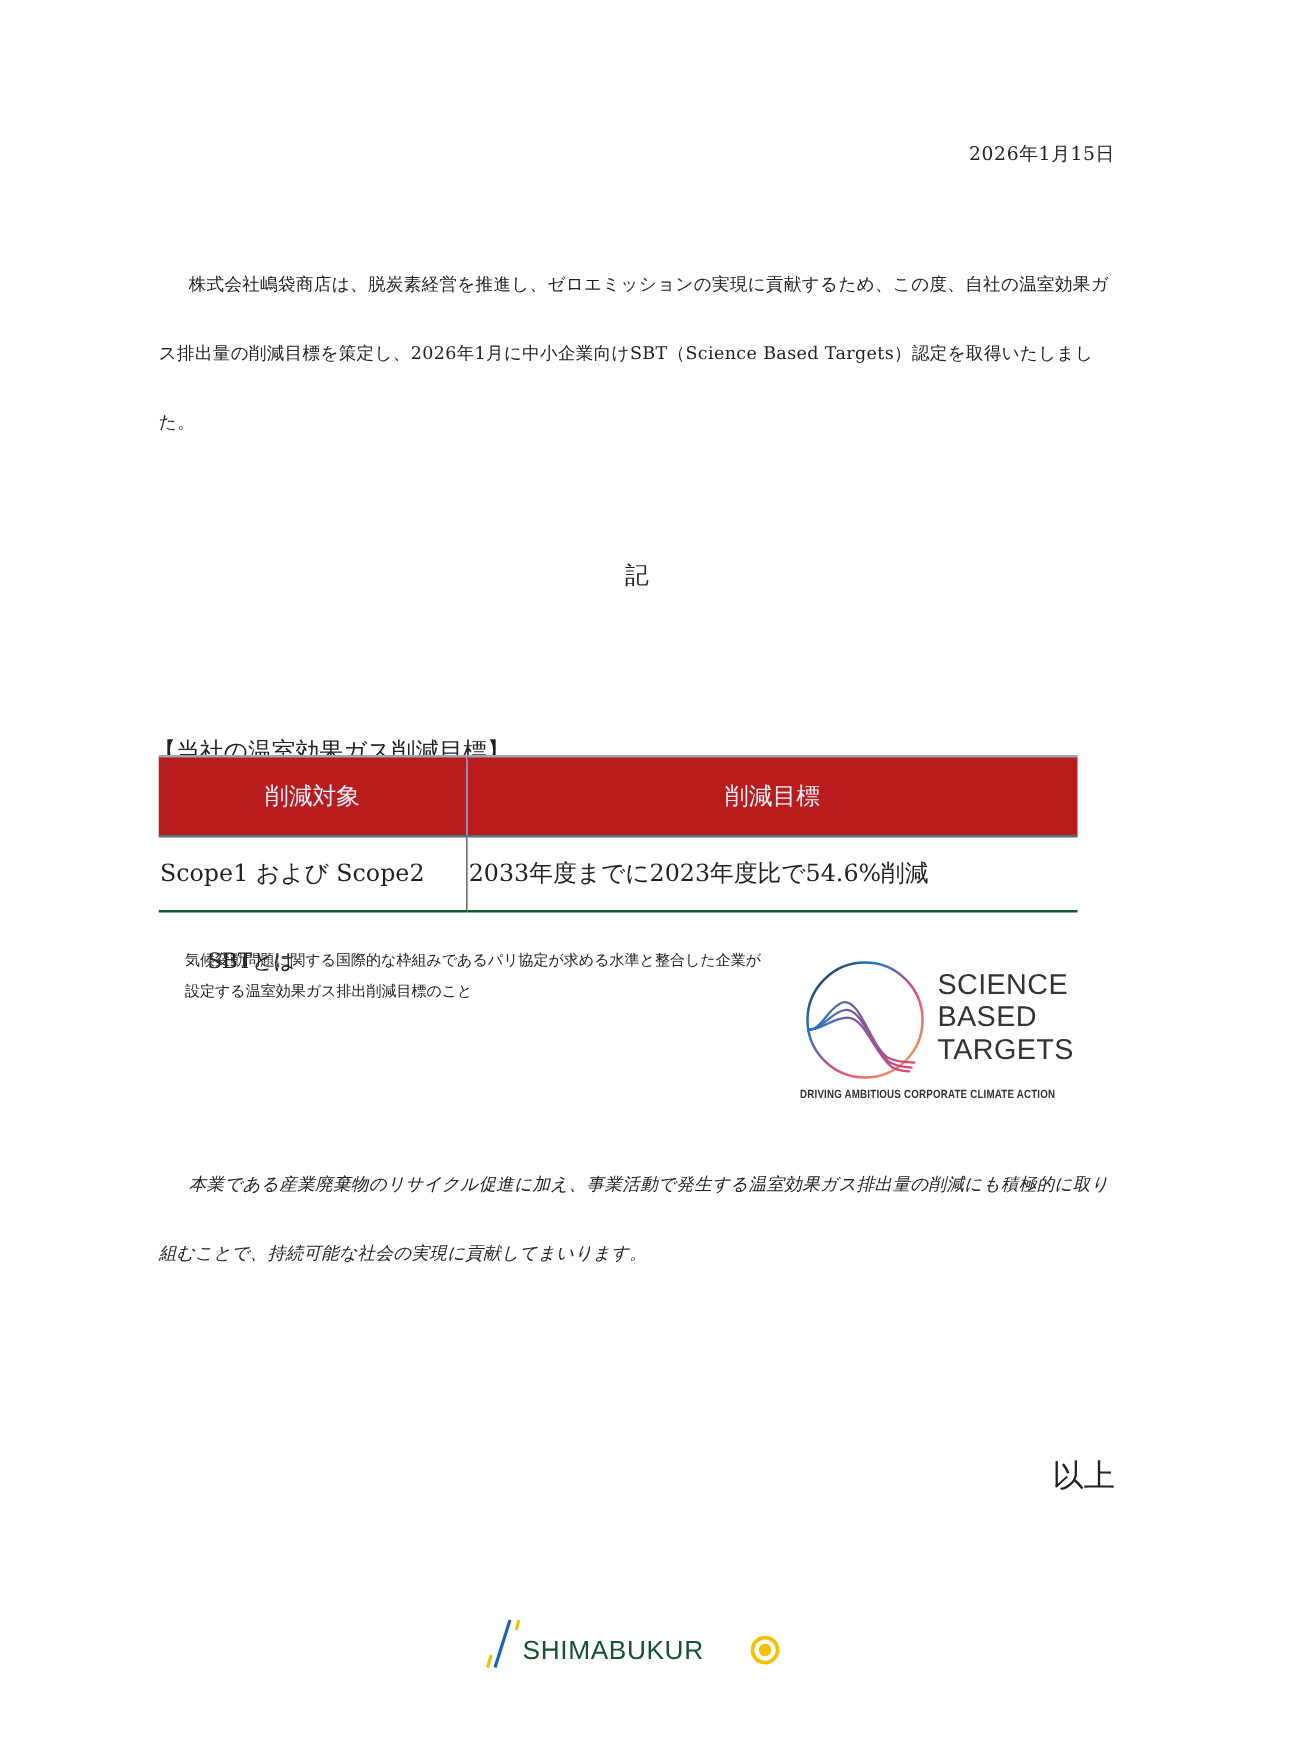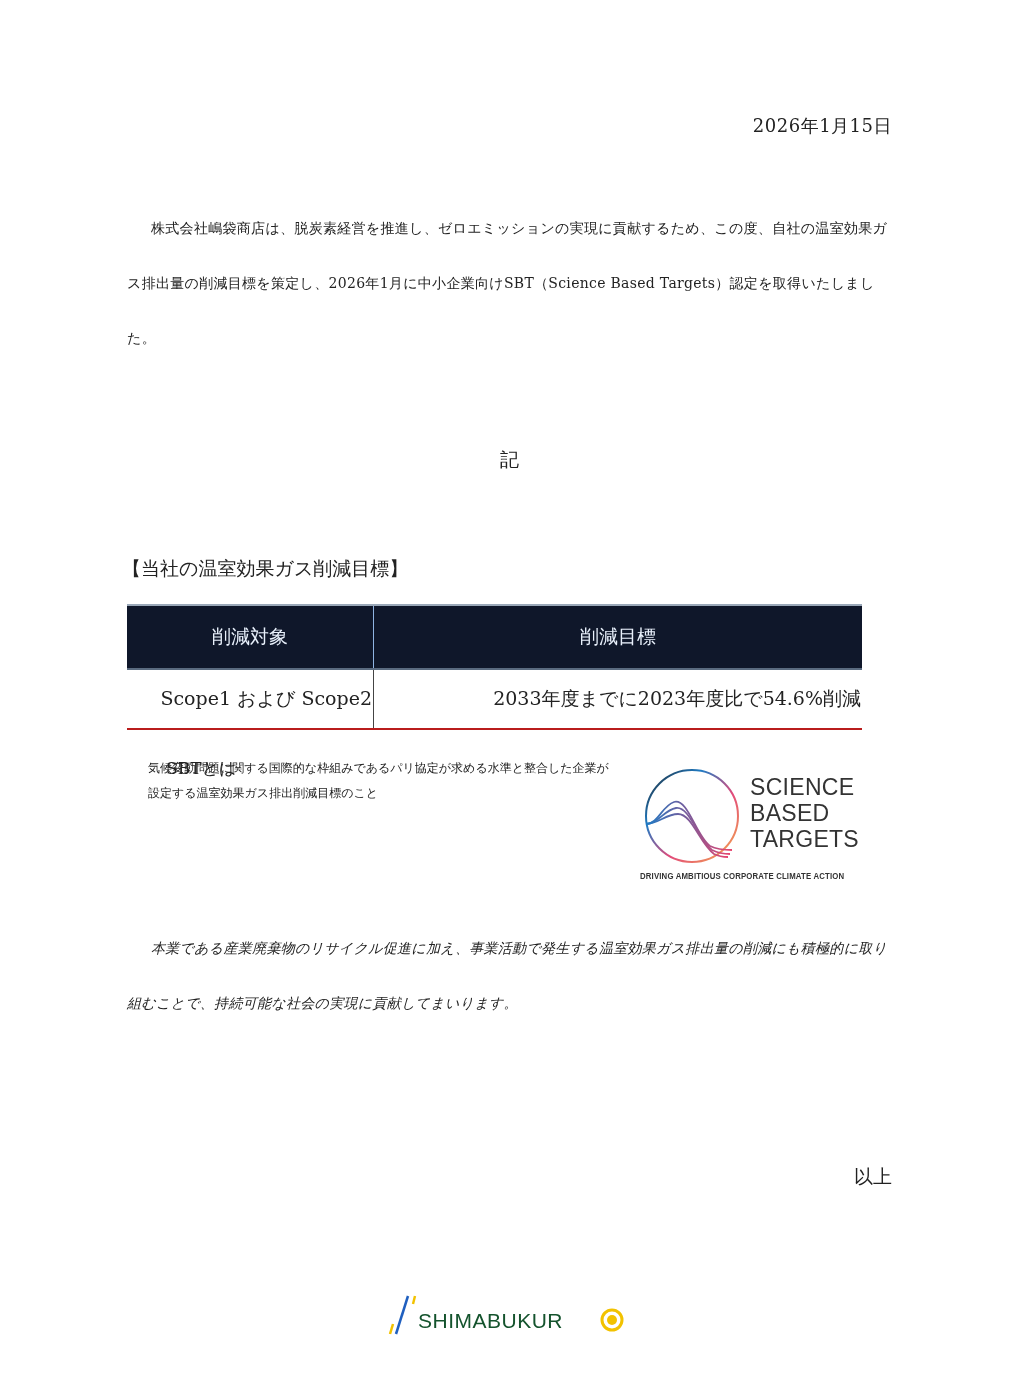--- a/index.html
+++ b/index.html
@@ -2,55 +2,55 @@
 <html><head>
   <meta charset="utf-8">
   <style>
     html, body { margin: 0; padding: 0; background: #ffffff; }
     body {
       width: 1031px; height: 1396px; position: relative; overflow: hidden;
       font-family: "DejaVu Serif", "Liberation Serif", serif;
       color: #222;
     }
     .abs { position: absolute; }
-    .date { top: 114px; right: 139px; font-size: 18px; letter-spacing: 0.5px; }
+    .date { top: 114px; right: 139px; font-size: 15px; letter-spacing: 0.5px; }
     .para { left: 127px; width: 770px; font-size: 14px; line-height: 55px; letter-spacing: 0.3px; }
     .intro { top: 201px; text-indent: 24px; }
     .ki { top: 447px; left: 500px; font-size: 19px; }
-    .section-title { top: 556px; left: 122px; font-size: 19px; text-align: center; }
+    .section-title { top: 588px; left: 122px; font-size: 19px; text-align: center; }
     table.targets {
       position: absolute; top: 604px; left: 127px; width: 735px;
       border-collapse: collapse; font-size: 19px;
     }
     table.targets th {
-      background: #0f172a; color: #e8f0fb; font-weight: normal;
+      background: #b91c1c; color: #e8f0fb; font-weight: normal;
       height: 60px; text-align: center; border-bottom: 2px solid #5a6b80;
       border-top: 2px solid #9aa8b8;
     }
     table.targets th.c1 { width: 244px; border-right: 1px solid #8fb4e2; }
     table.targets td {
-      height: 56px; text-align: right; color: #222;
-      border-bottom: 2px solid #b91c1c;
+      height: 56px; text-align: left; color: #222;
+      border-bottom: 2px solid #14532d;
     }
     table.targets td.c1 { border-right: 1.5px solid #444; }
     .sbt-head { top: 757px; left: 127px; font-size: 17px; margin-left: 39px; }
     .sbt-body { top: 756px; left: 148px; width: 470px; font-size: 12px; line-height: 25px; }
     .sbt-logo { top: 766px; left: 640px; width: 230px; height: 120px; text-decoration: underline; }
     .sbt-logo .words {
       position: absolute; left: 110px; top: 8px;
       font-family: "Liberation Sans", sans-serif; font-size: 23px; line-height: 26px; color: #333;
       letter-spacing: 0.3px;
     }
     .sbt-logo .tagline {
       position: absolute; left: 0; top: 104px;
       font-family: "Liberation Sans", sans-serif; font-size: 9.5px; font-weight: bold; color: #333;
       letter-spacing: 0.2px; transform: scaleX(0.82); transform-origin: left center; white-space: nowrap;
     }
     .closing { top: 921px; text-indent: 24px; font-style: italic; }
-    .ijou { top: 1164px; right: 139px; font-size: 19px; }
+    .ijou { top: 1164px; right: 139px; font-size: 25px; }
     .footer-logo { top: 1292px; left: 388px; height: 50px; width: 250px; }
     .footer-logo .brand {
       position: absolute; left: 30px; top: 17px;
       font-family: "Liberation Sans", sans-serif; font-size: 21px; color: #14532d; letter-spacing: 0.5px;
     }
   </style>
 </head>
 <body>
 
 <div class="abs date">2026年1月15日</div>

